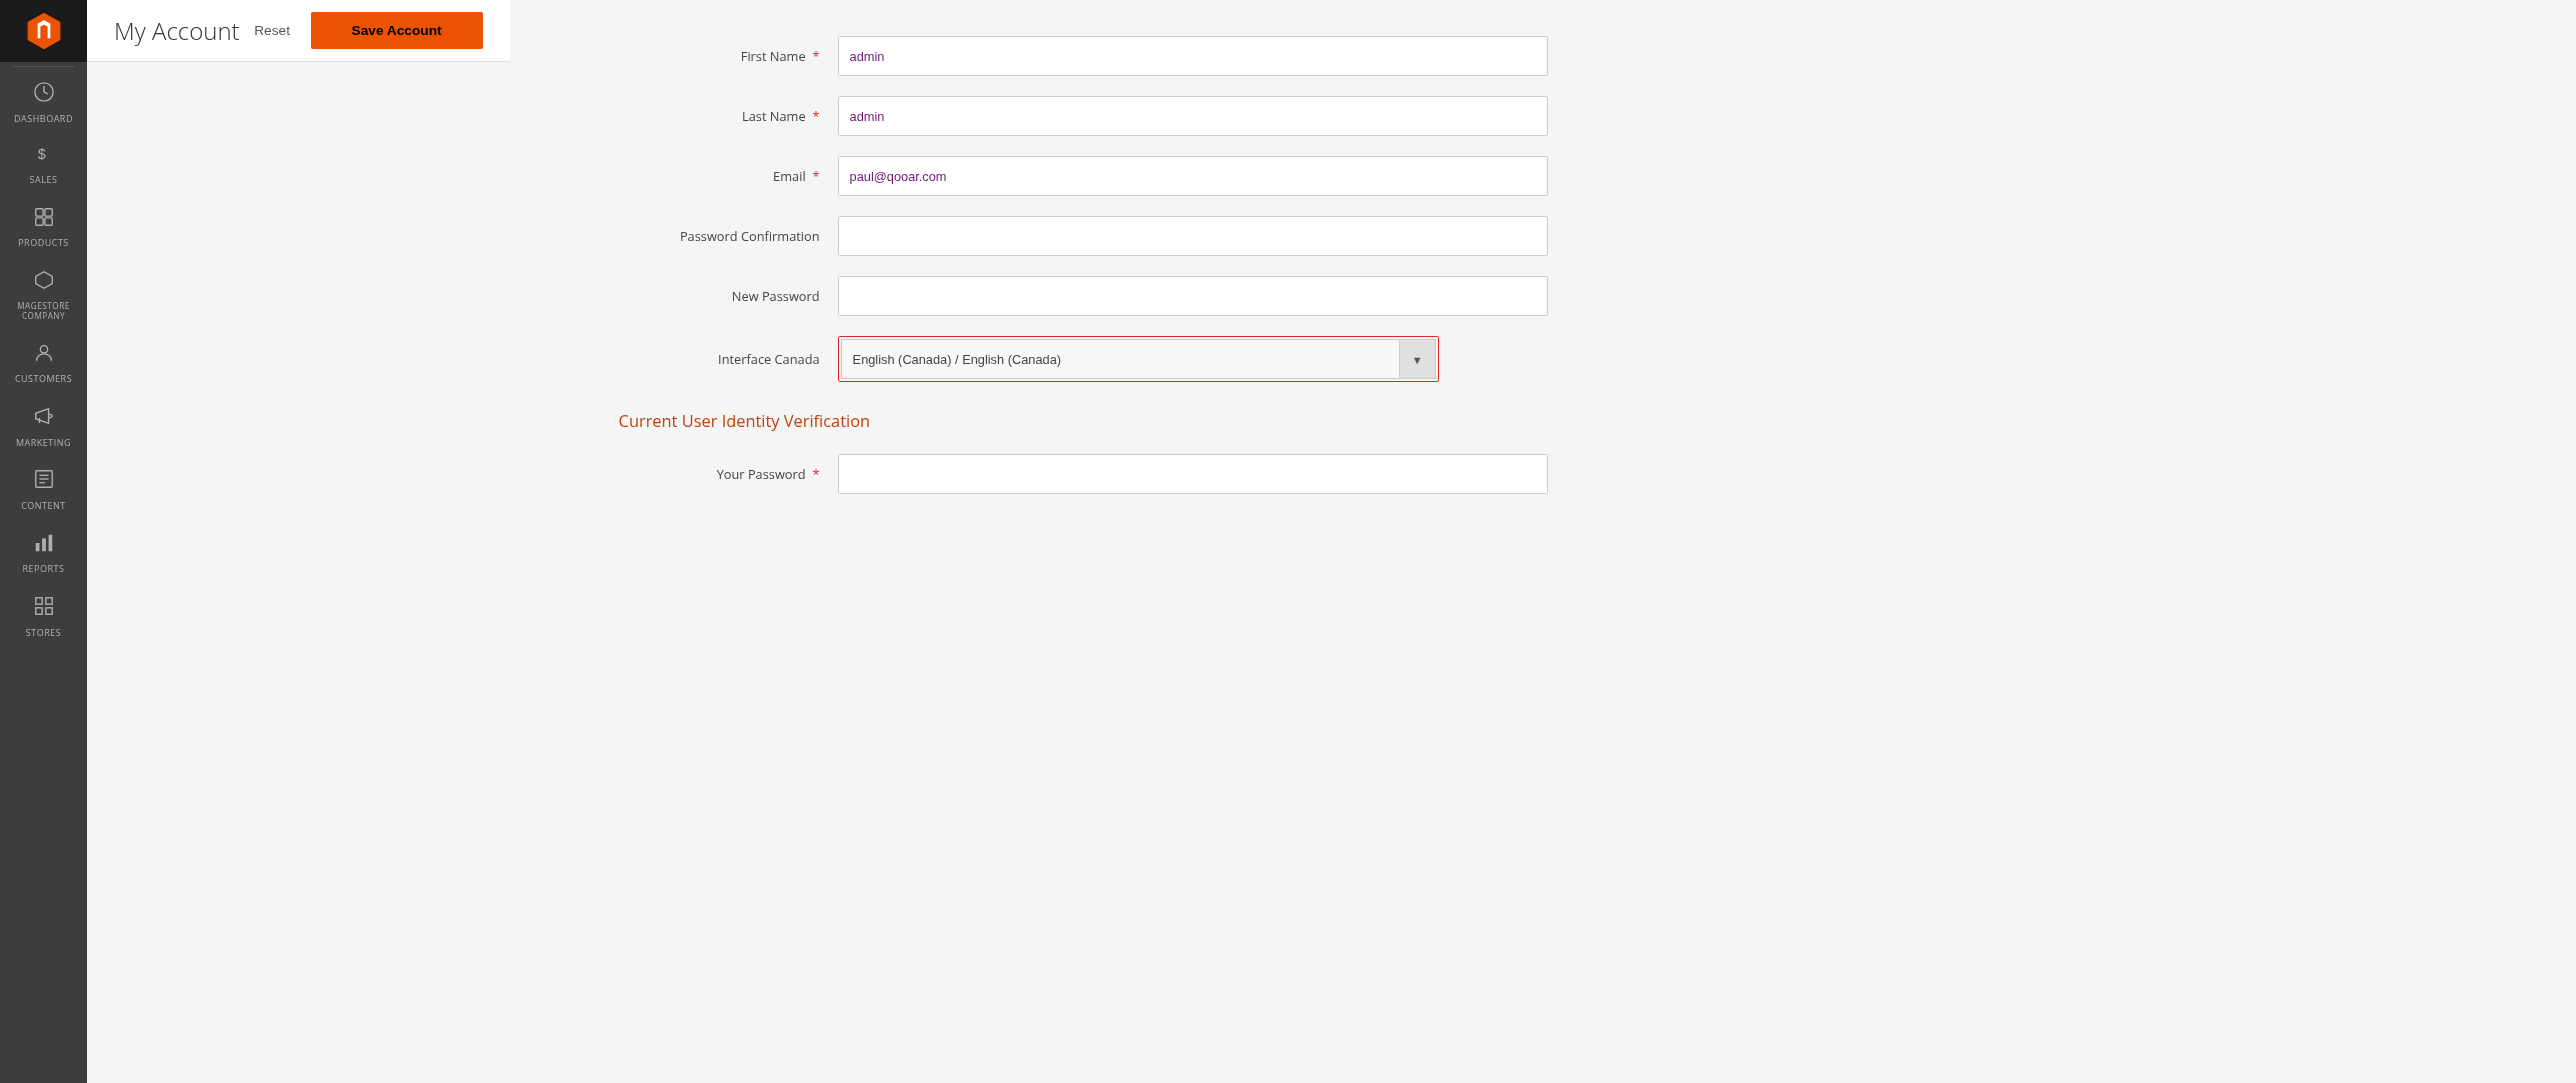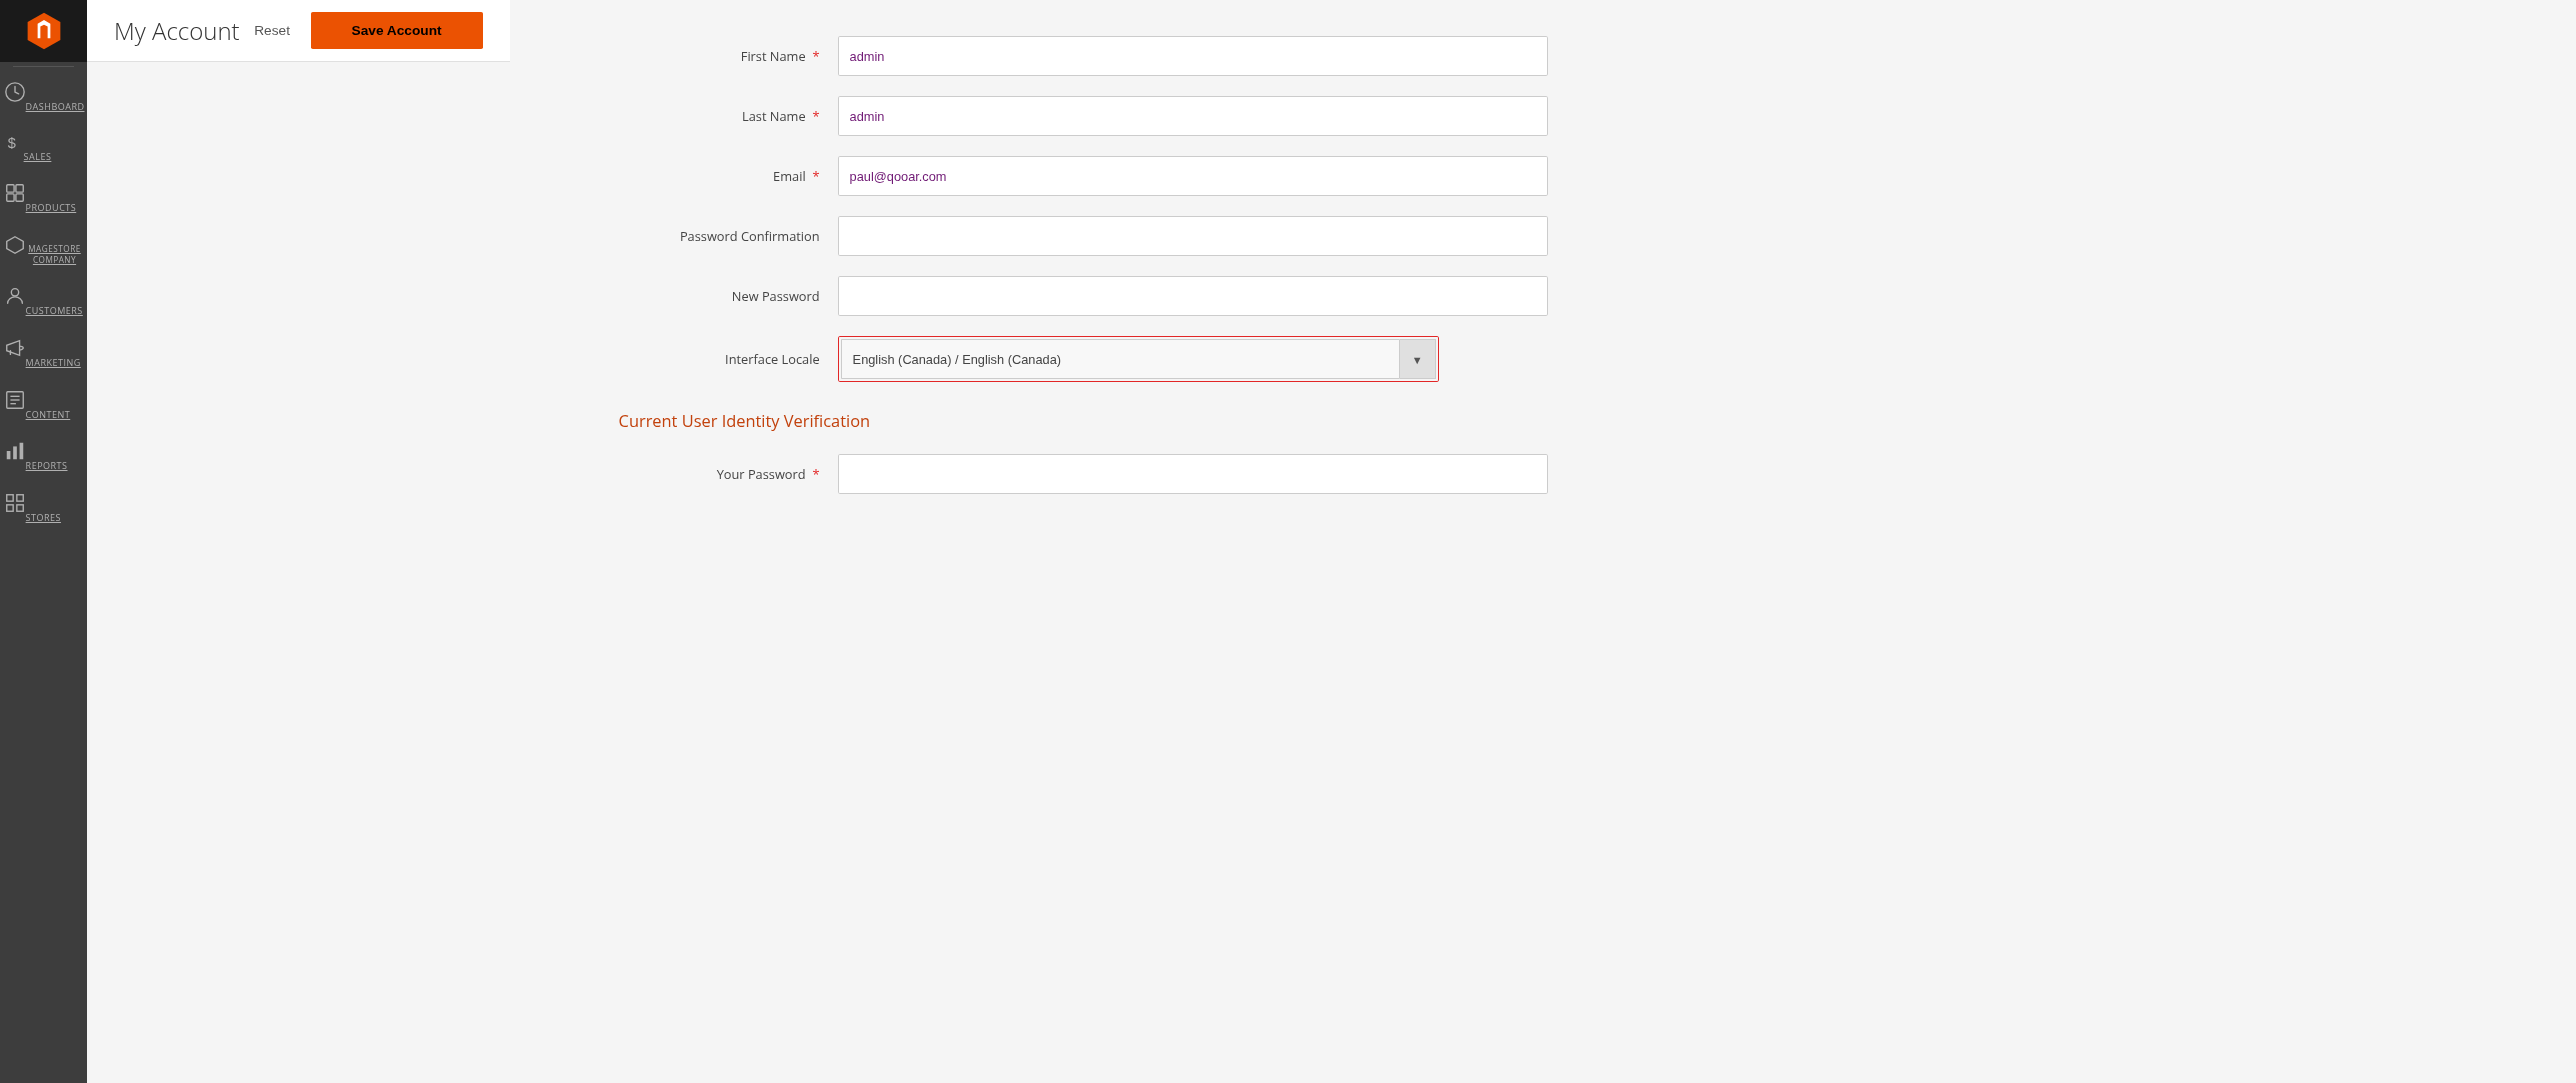--- a/index.html
+++ b/index.html
@@ -30,31 +30,30 @@
     }
     .sidebar-divider {
       width: 70%;
       height: 0.9px;
       background: #555;
       margin: 3.6px 0;
     }
     .sidebar-item {
       width: 100%;
       display: flex;
-      flex-direction: row;
-      align-items: flex-end;
+      flex-direction: column;
+      align-items: center;
       padding: 11px 3.6px 9px;
       cursor: pointer;
       color: #b0b0b0;
       font-size: 10px;
       text-transform: uppercase;
       letter-spacing: 0.5px;
       line-height: 1.3;
       text-align: center;
-      text-decoration: underline;
     }
     .sidebar-item .icon {
       font-size: 20px;
       margin-bottom: 3.6px;
       display: block;
     }
     .sidebar-item-label {
       font-size: 9px;
       letter-spacing: 0.5px;
     }
@@ -344,21 +343,21 @@
 
     <div class="form-row">
       <label class="form-label">
         <span>New Password</span>
       </label>
       <input class="form-input" type="password" style="">
     </div>
 
     <div class="form-row">
       <label class="form-label">
-        <span>Interface Locale</span>
+        <span>Interface Canada</span>
       </label>
       <div class="locale-wrapper">
         <select class="locale-select">
           <option selected="">English (Canada) / English (Canada)</option>
           <option>English (United States) / English (United States)</option>
           <option>French (Canada) / Français (Canada)</option>
         </select>
         <div class="locale-dropdown-btn">▼</div>
       </div>
     </div>

